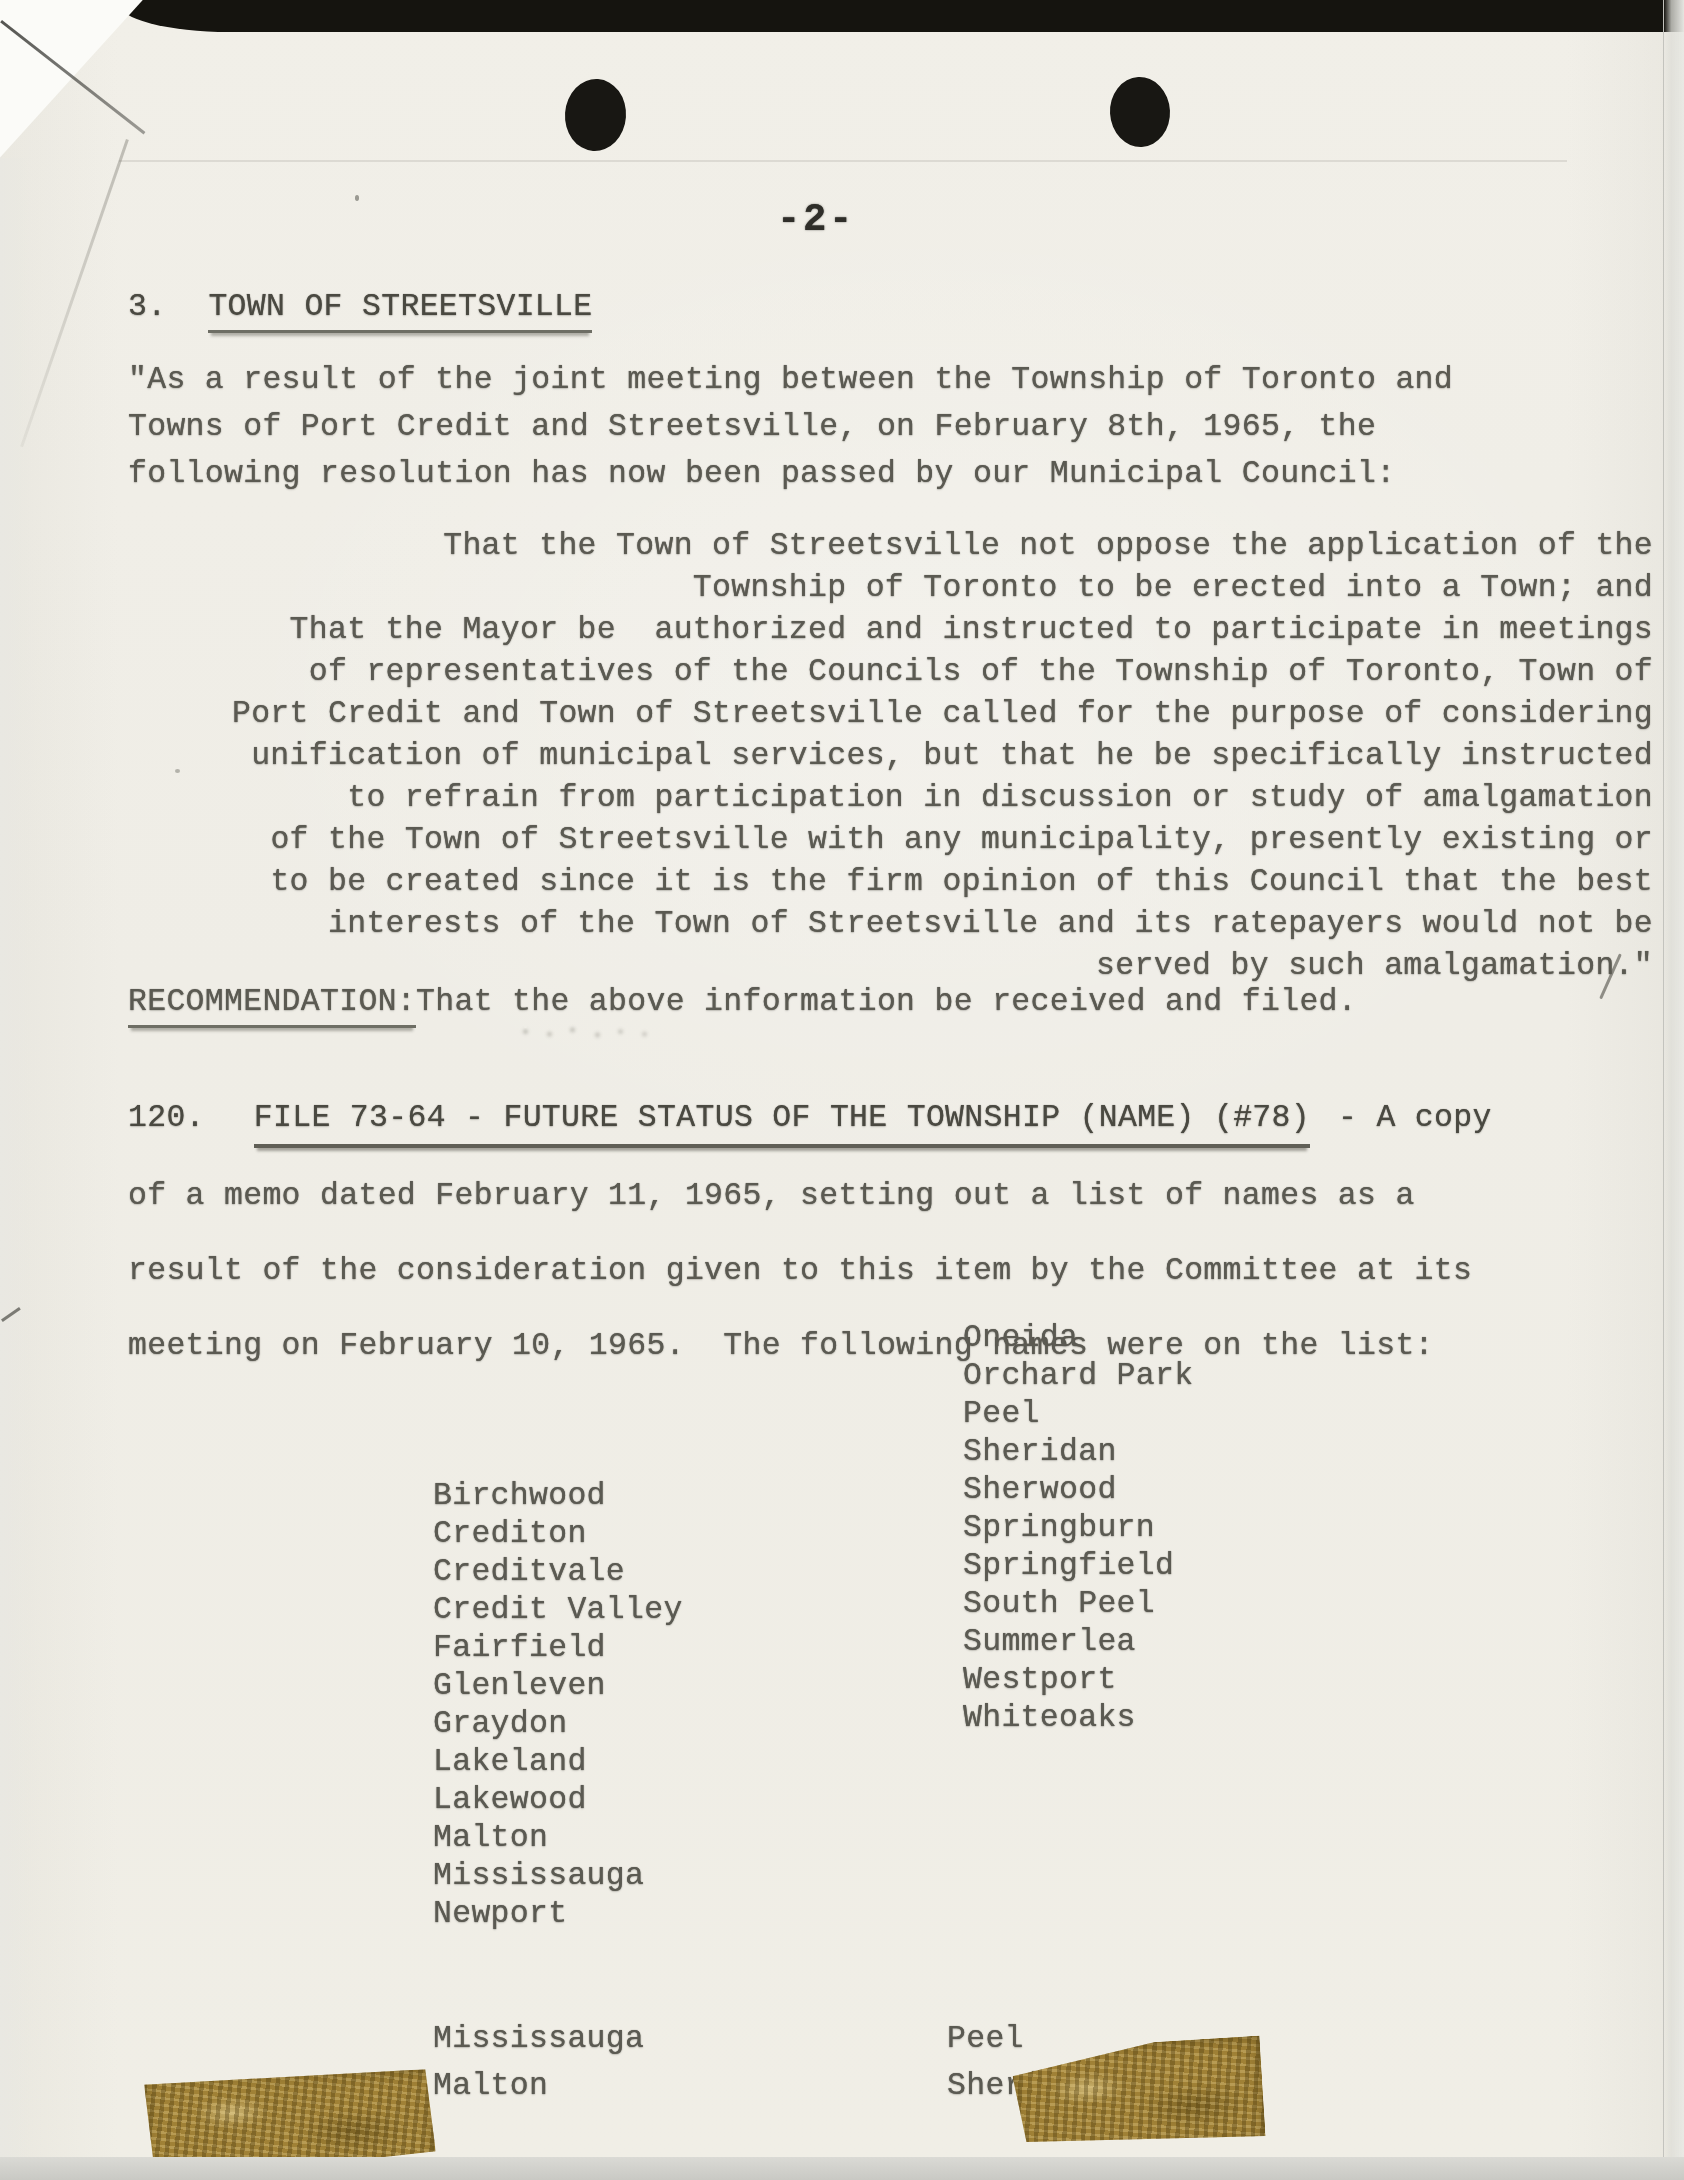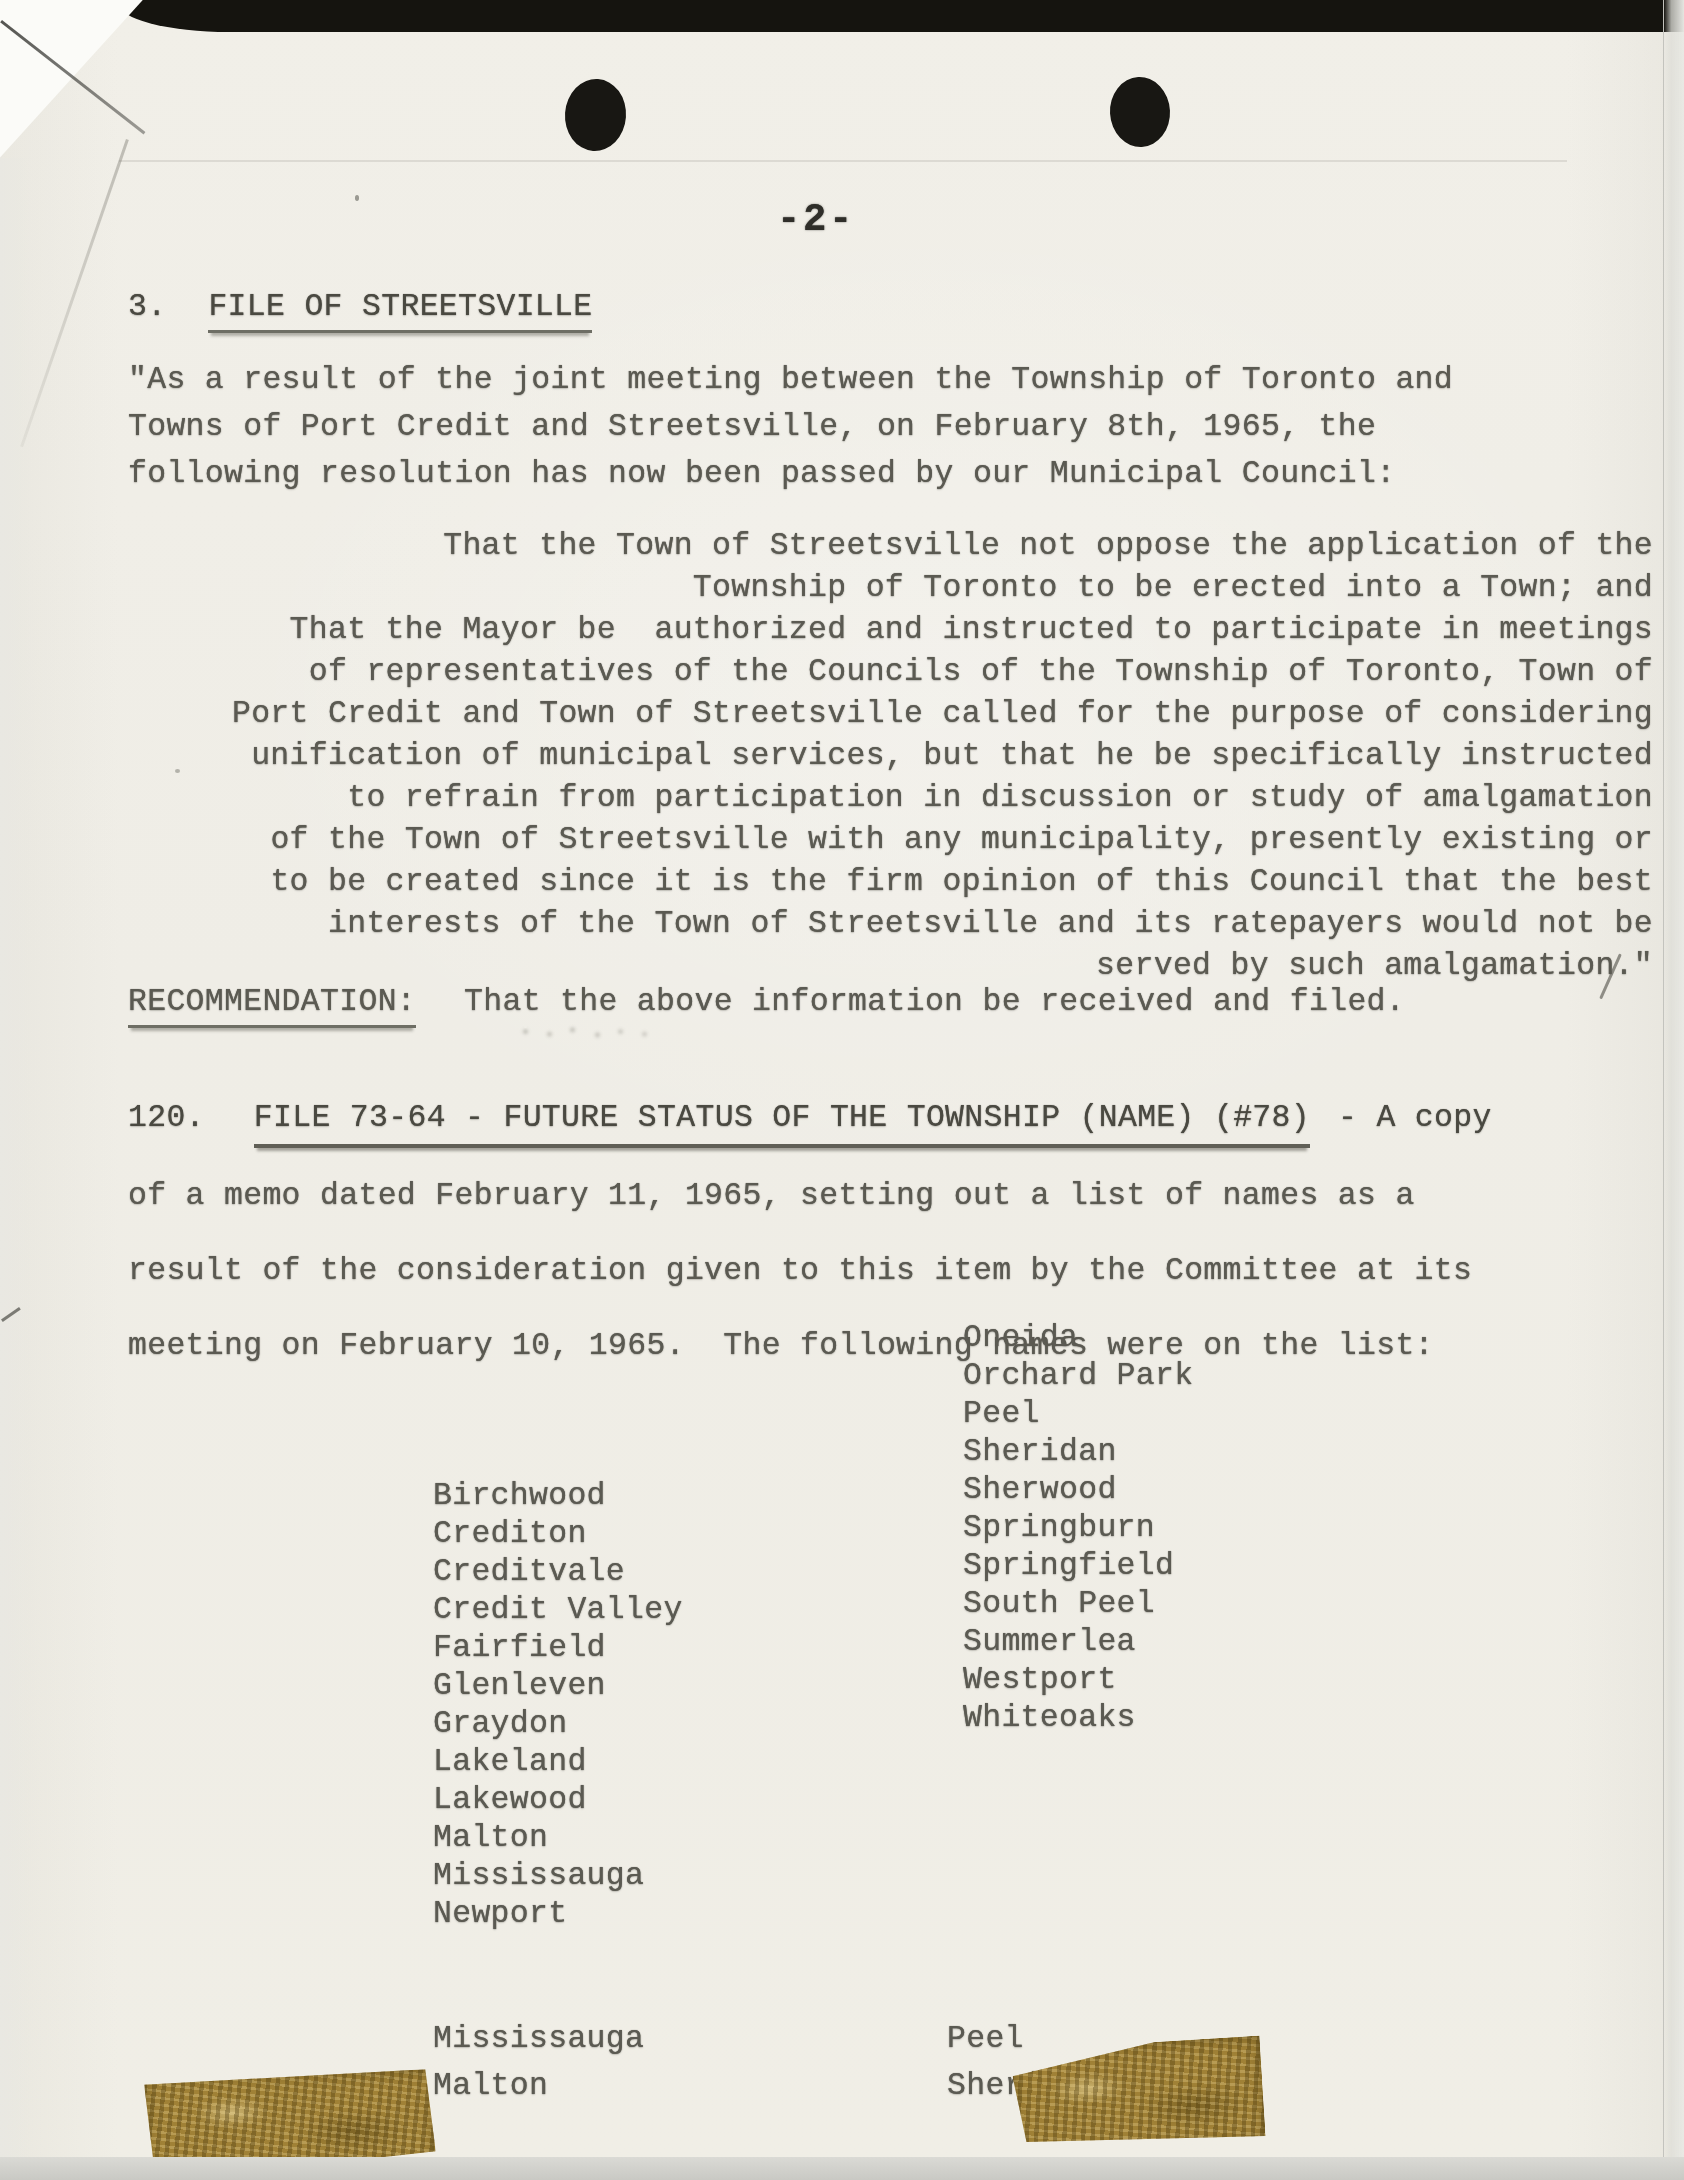--- a/index.html
+++ b/index.html
@@ -101,38 +101,38 @@
   <div class="right-edge"></div>
   <div class="bottom-edge"></div>
   <div class="pen-mark-right"></div>
   <div class="edge-tick"></div>
   <div class="speck s1"></div>
   <div class="speck s2"></div>
   <div class="smudge"></div>
 
   <div class="page-num">-2-</div>
 
-  <div class="typed dark lh49" style="left:128px; top:286px;"><span class="gap3">3.</span><span class="u">FILE OF STREETSVILLE</span></div>
+  <div class="typed dark lh49" style="left:128px; top:286px;"><span class="gap3">3.</span><span class="u">TOWN OF STREETSVILLE</span></div>
 
   <div class="typed lh55" style="left:128px; top:356px; width:1482px;">"As a result of the joint meeting between the Township of Toronto and
 Towns of Port Credit and Streetsville, on February 8th, 1965, the
 following resolution has now been passed by our Municipal Council:</div>
   <div class="typed lh49" style="left:128px; top:525px; width:1525px;text-align:right;">That the Town of Streetsville not oppose the application of the
 Township of Toronto to be erected into a Town; and
 That the Mayor be  authorized and instructed to participate in meetings
 of representatives of the Councils of the Township of Toronto, Town of
 Port Credit and Town of Streetsville called for the purpose of considering
 unification of municipal services, but that he be specifically instructed
 to refrain from participation in discussion or study of amalgamation
 of the Town of Streetsville with any municipality, presently existing or
 to be created since it is the firm opinion of this Council that the best
 interests of the Town of Streetsville and its ratepayers would not be
 served by such amalgamation."</div>
 
-  <div class="typed lh49" style="left:128px; top:981px;"><span class="u">RECOMMENDATION:</span><span style="margin-left:48px;">That the above information be received and filed.</span></div>
+  <div class="typed lh49" style="left:128px; top:981px;"><span class="u">RECOMMENDATION:</span><span style="">That the above information be received and filed.</span></div>
 
   <div class="typed dark lh49" style="left:128px; top:1097px;"><span class="gap110">120.</span><span class="u-heavy">FILE 73-64 - FUTURE STATUS OF THE TOWNSHIP (NAME) (#78)</span><span class="suffix">- A copy</span></div>
 
   <div class="typed lh88" style="left:128px; top:1158px; width:1525px;">of a memo dated February 11, 1965, setting out a list of names as a
 result of the consideration given to this item by the Committee at its
 meeting on February 10, 1965.  The following names were on the list:</div>
 
   <div class="typed lh45" style="left:433px; top:1477px;">Birchwood
 Crediton
 Creditvale

